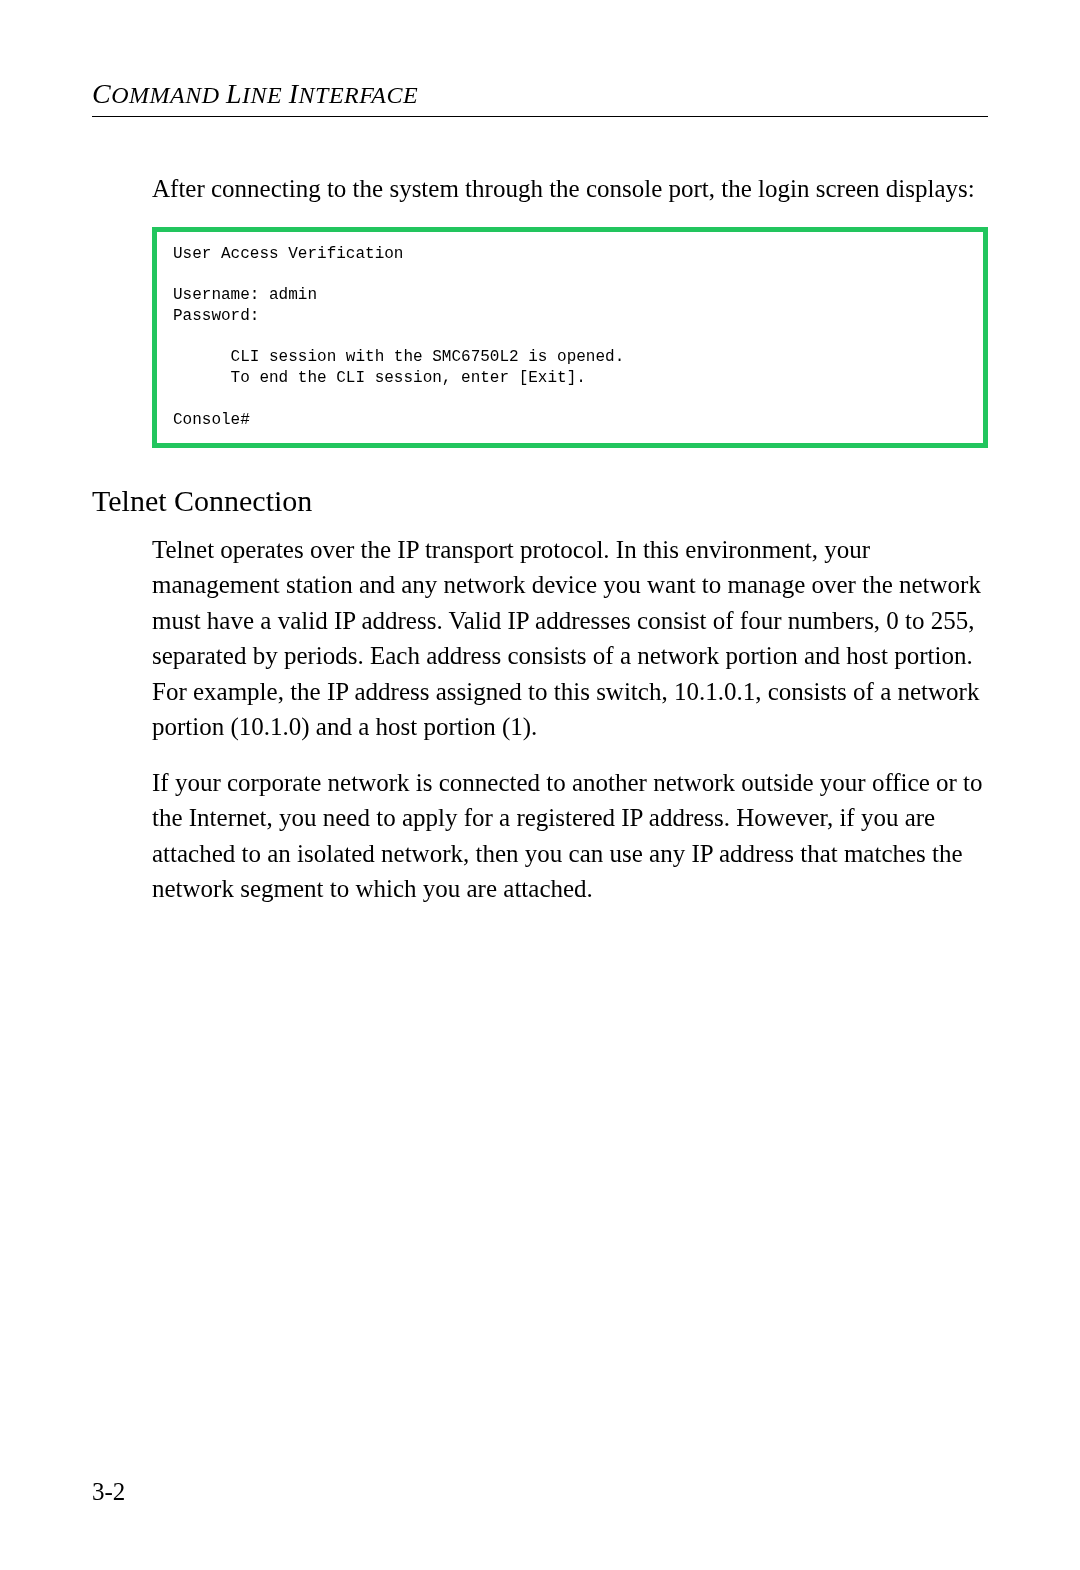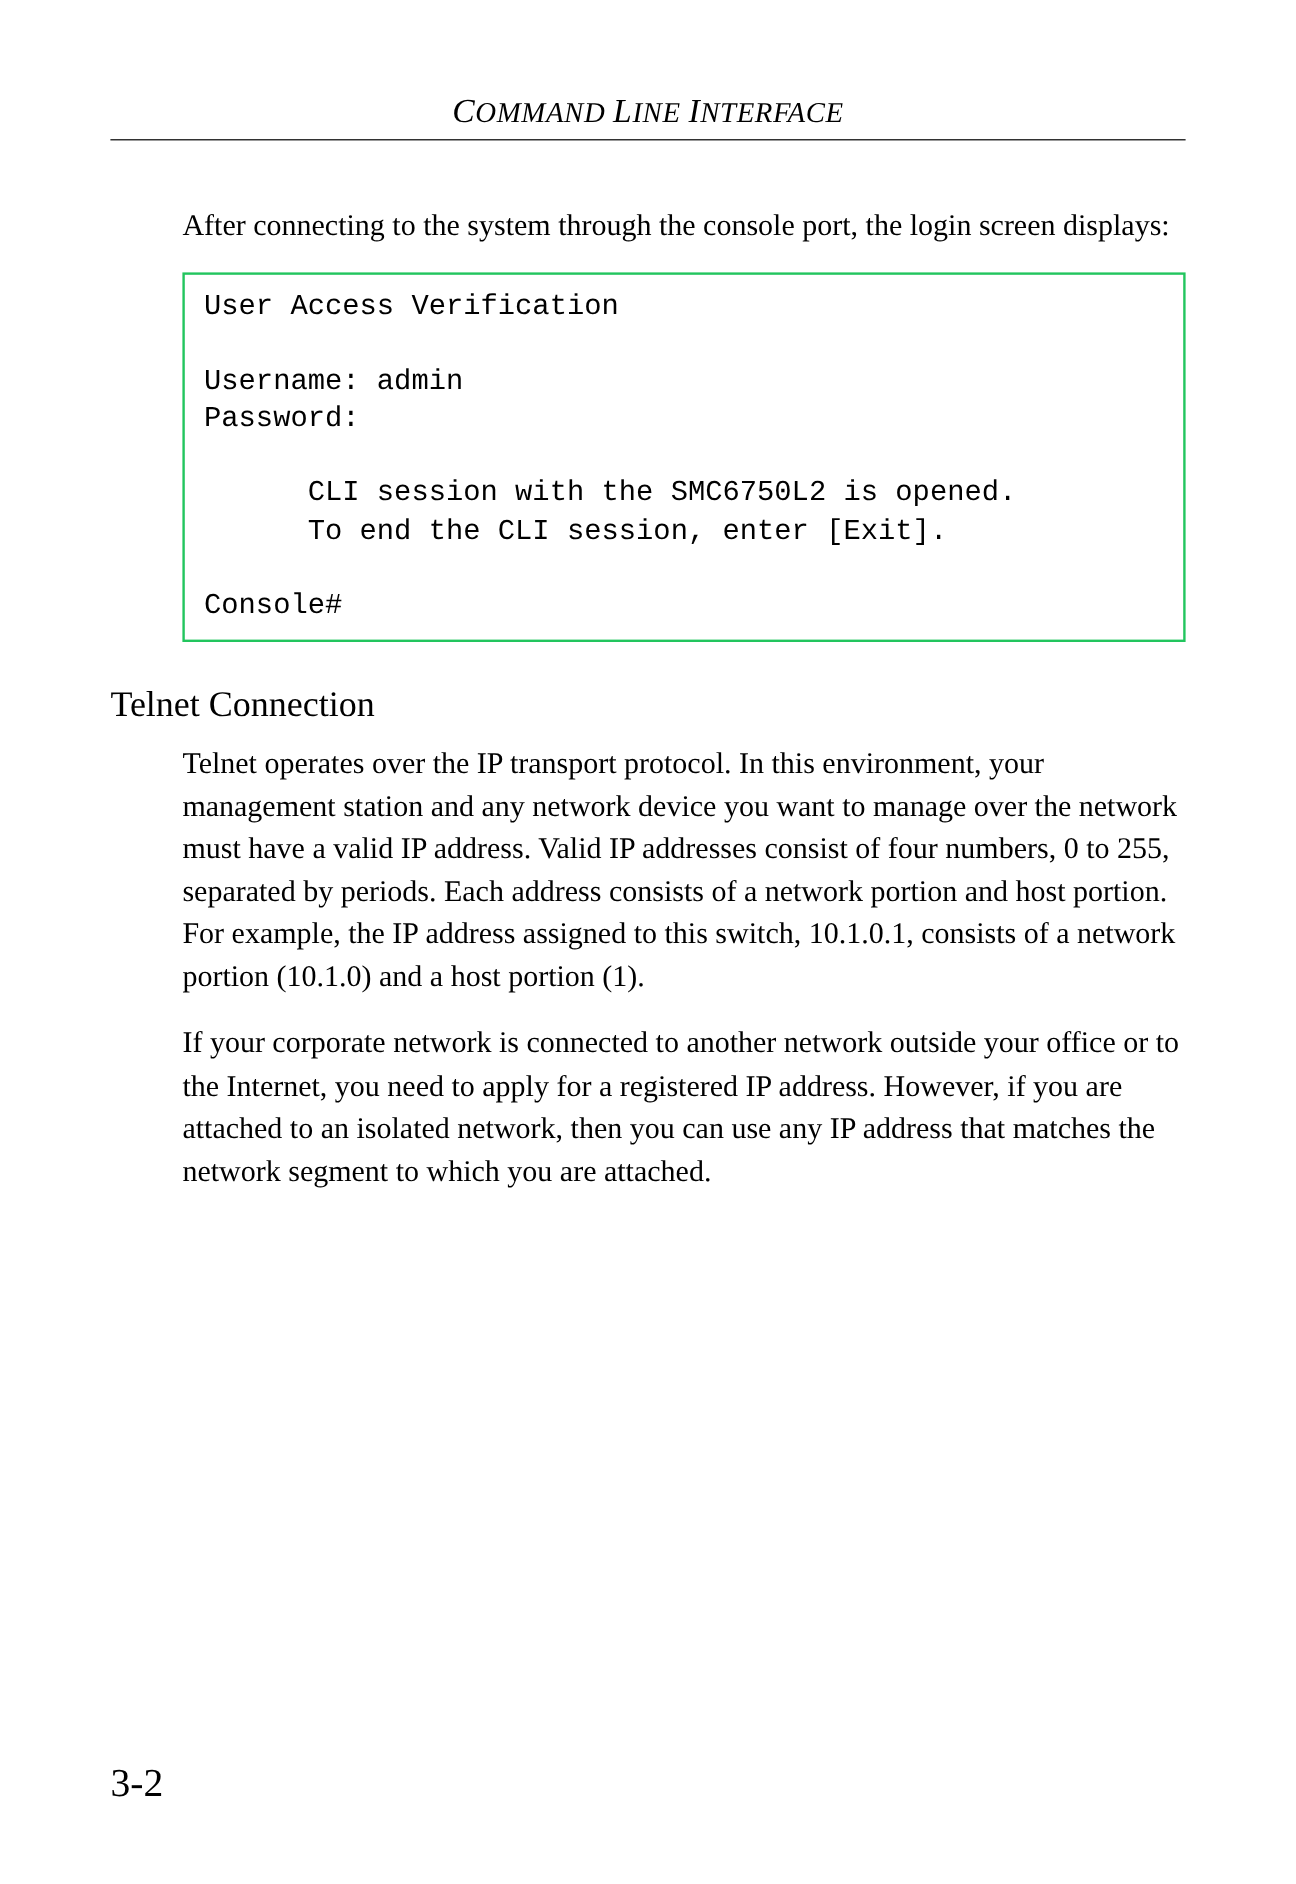--- a/index.html
+++ b/index.html
@@ -14,57 +14,56 @@
       font-family: Garamond, Georgia, 'Times New Roman', serif;
       color: #000;
       padding: 78px 92px 60px 92px;
       position: relative;
     }
     .running-header {
       font-style: italic;
       font-size: 24px;
       letter-spacing: 0.5px;
       margin-bottom: 6px;
-      text-align: center;
     }
     .header-rule {
       border: none;
       border-top: 1px solid #000;
       margin-bottom: 54px;
     }
     .content-indent {
       margin-left: 60px;
     }
     .body-para {
       font-size: 25px;
       line-height: 1.42;
       margin-bottom: 20px;
     }
     .code-block {
-      border: 2px solid #22c55e;
+      border: 5px solid #22c55e;
       padding: 12px 16px;
       font-family: 'Courier New', Courier, monospace;
-      font-size: 24px;
+      font-size: 16px;
       line-height: 1.3;
       white-space: pre;
       margin-top: 18px;
       margin-bottom: 30px;
     }
     .subheading {
       font-weight: normal;
       font-size: 30px;
       margin-top: 36px;
       margin-bottom: 14px;
       margin-left: 0;
     }
     .page-number {
       position: absolute;
       bottom: 64px;
       left: 92px;
-      font-size: 33px;
+      font-size: 25px;
     }
   </style>
 </head>
 <body>
 
 <div class="running-header">
   <span><span style="font-size:28px;">C</span>OMMAND <span style="font-size:28px;">L</span>INE <span style="font-size:28px;">I</span>NTERFACE</span>
 </div>
 <hr class="header-rule">
 

